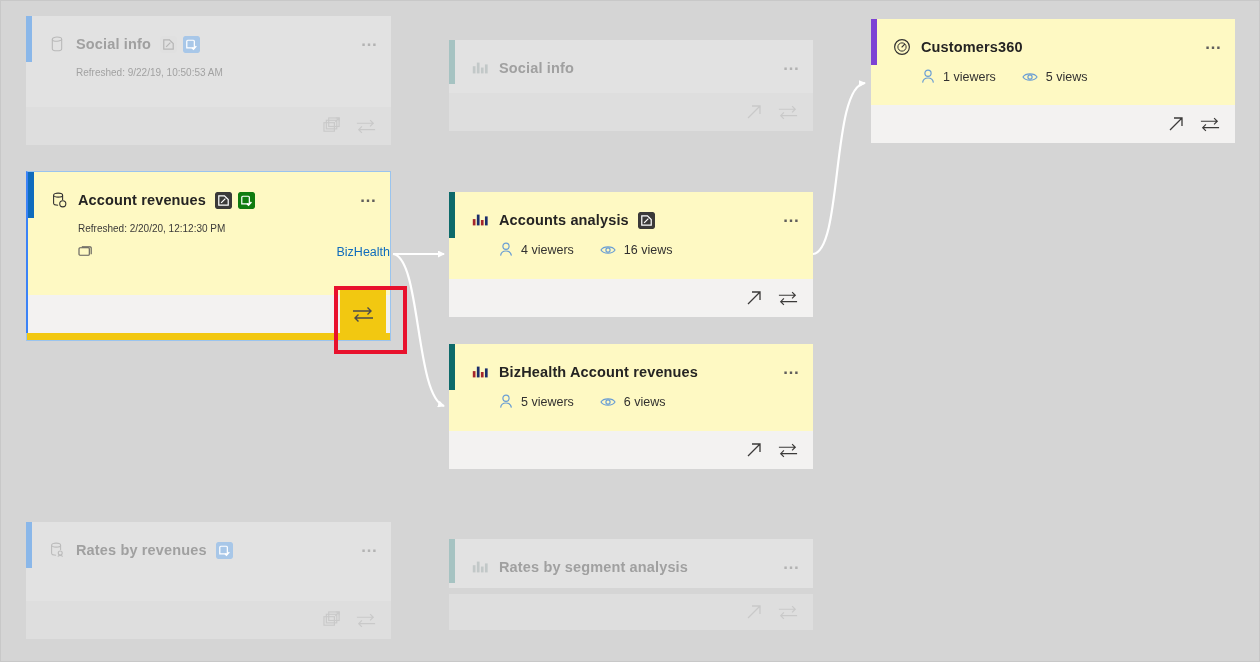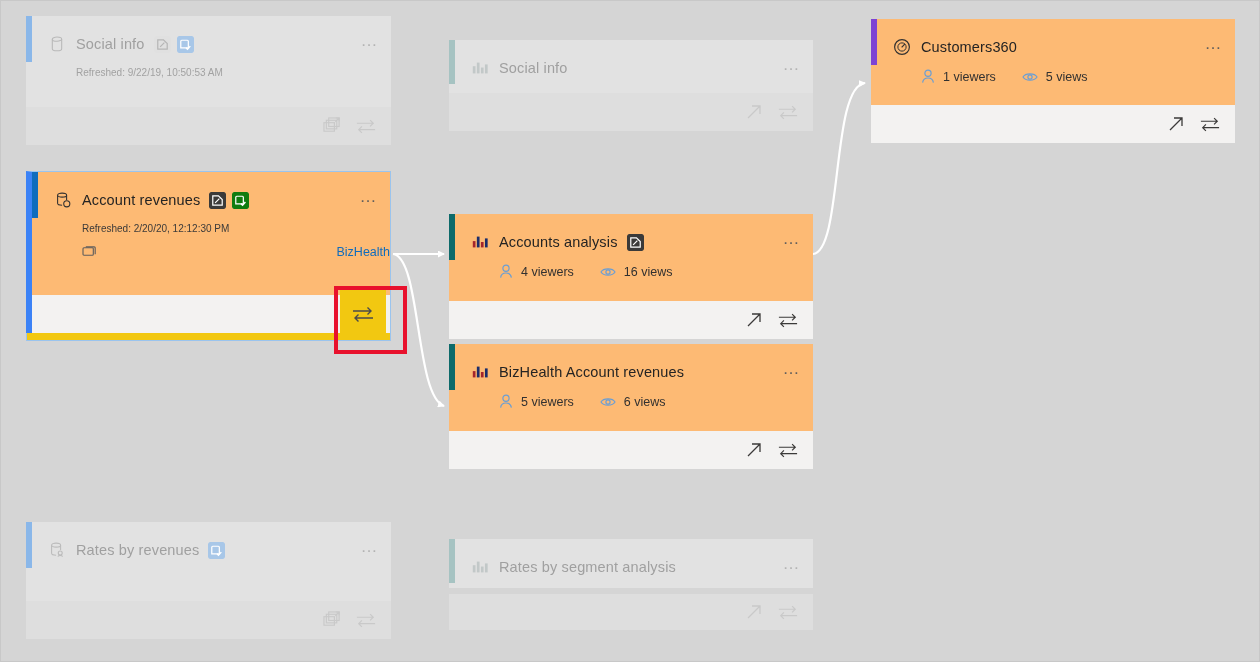--- a/index.html
+++ b/index.html
@@ -31,39 +31,40 @@
   .card {
     position: absolute;
     box-sizing: border-box;
     z-index: 2;
     display: flex;
     flex-direction: column;
     overflow: visible;
   }
   .card-body {
     position: relative;
-    background: #fdba74;
+    background: #fef9c3;
     flex: 1 1 auto;
     overflow: hidden;
   }
   .accent {
     position: absolute;
     left: 0;
     top: 0;
     width: 6px;
     height: 46px;
   }
   .card.faded .card-body { background: #e2e2e2; }
   .card.faded .card-foot { background: #dedede; }
 
   .card-head {
     display: flex;
     align-items: center;
     padding: 14px 12px 0 22px;
     height: 28px;
+    font-weight: bold;
   }
   .type-icon {
     width: 18px;
     height: 18px;
     flex: 0 0 18px;
     margin-right: 10px;
     display: block;
   }
   .card-title {
     font-size: 14.5px;
@@ -145,21 +146,21 @@
     height: 28px;
     display: flex;
     align-items: center;
     justify-content: center;
     cursor: pointer;
   }
 
   
   .card.selected .card-body,
   .card.selected .card-foot {
-    border-left: 6px solid #3b82f6;
+    border-left: 2px solid #3b82f6;
     border-right: 1px solid #9ac4ee;
   }
   .card.selected .card-body { border-top: 1px solid #9ac4ee; }
   .sel-bottom {
     height: 8px;
     background: #f2c811;
     border: 1px solid #9ac4ee;
     border-top: none;
     box-sizing: border-box;
   }
@@ -354,21 +355,21 @@
       </div>
       <div class="foot-btn">
         <svg width="20" height="16" viewBox="0 0 22 16">
           <path d="M1 5 H19 M15.5 1.5 L19 5 L15.5 8.5" fill="none" stroke="#c9c9c9" stroke-width="1.3"></path>
           <path d="M21 12 H3 M6.5 8.5 L3 12 L6.5 15.5" fill="none" stroke="#c9c9c9" stroke-width="1.3"></path>
         </svg>
       </div>
     </div>
   </div>
 
-  <div class="card" style="left:448px; top:191px; width:364px; height:125px;margin-top:22px;">
+  <div class="card" style="left:448px; top:191px; width:364px; height:125px;">
     <div class="card-body" style="height:85px;">
       <div class="accent" style="background:#0d6a6a;"></div>
       <div class="card-head">
         <svg class="type-icon" viewBox="0 0 20 20">
           <rect x="2" y="9" width="3" height="7" fill="#a4262c"></rect>
           <rect x="6.5" y="4" width="3" height="12" fill="#1b2d6b"></rect>
           <rect x="11" y="10" width="3" height="6" fill="#a4262c"></rect>
           <rect x="15.5" y="6" width="3" height="10" fill="#1b2d6b"></rect>
         </svg>
         <span class="card-title">Accounts analysis</span>

